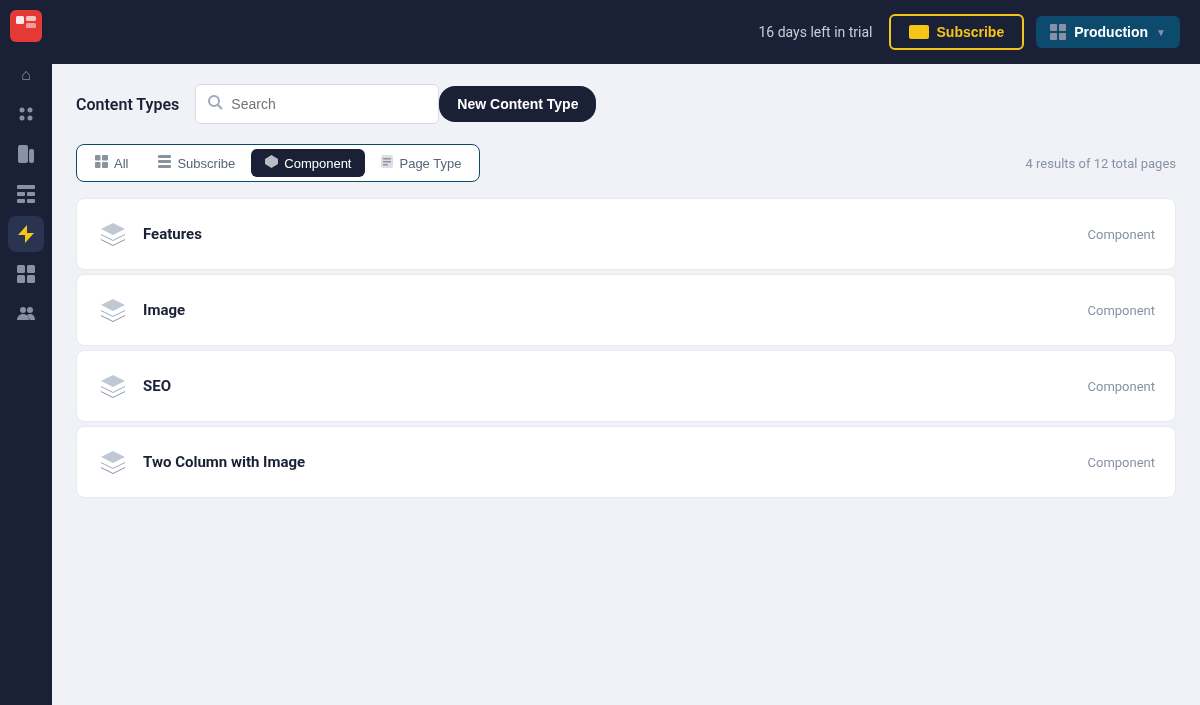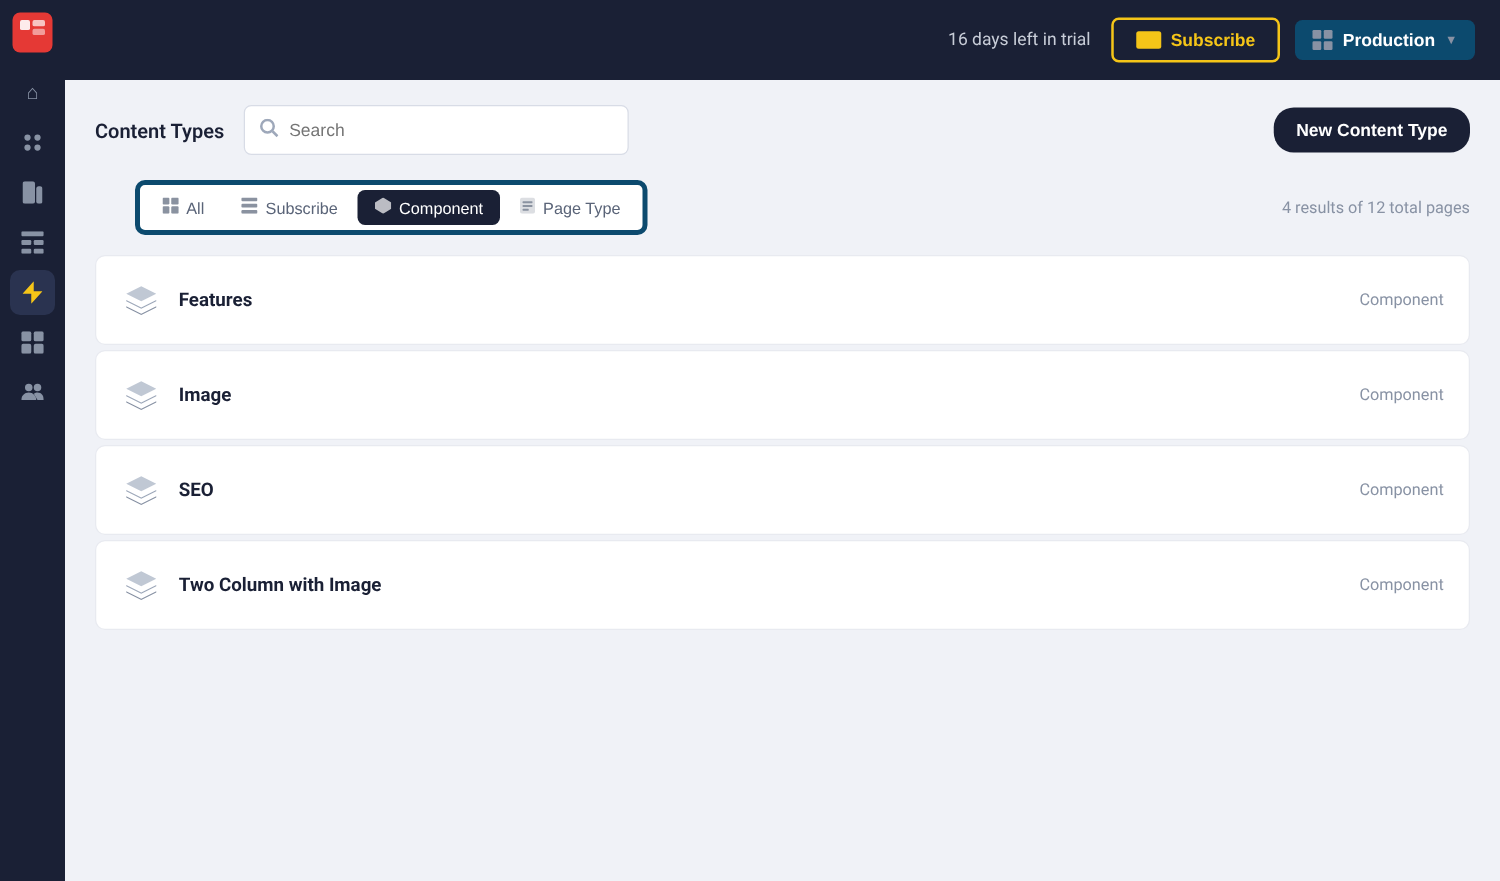--- a/index.html
+++ b/index.html
@@ -122,42 +122,41 @@
       flex: 1;
       background: #f0f2f7;
       padding: 20px 24px;
       overflow-y: auto;
     }
 
     
     .content-header {
       display: flex;
       align-items: center;
-      justify-content: space-between;
       margin-bottom: 20px;
     }
     .content-header-left {
       display: flex;
       align-items: center;
       gap: 16px;
     }
     .content-types-title {
       font-size: 16px;
       font-weight: 600;
       color: #1a2035;
       white-space: nowrap;
     }
     .search-box {
       display: flex;
       align-items: center;
       background: #fff;
       border: 1px solid #d8dce6;
       border-radius: 6px;
       padding: 0 12px;
-      width: 308px;
+      width: 244px;
       height: 40px;
       gap: 8px;
     }
     .search-box input {
       border: none;
       outline: none;
       font-size: 14px;
       color: #555;
       width: 100%;
       background: transparent;
@@ -182,25 +181,24 @@
     
     .filter-row {
       display: flex;
       align-items: center;
       justify-content: space-between;
       margin-bottom: 16px;
     }
     .filter-tabs {
       display: flex;
       background: #fff;
-      border: 4px solid #0c4a6e;
+      border: 1px solid #0c4a6e;
       border-radius: 8px;
       padding: 4px;
       gap: 2px;
-      margin-left: 32px;
     }
     .filter-tab {
       padding: 6px 14px;
       border-radius: 6px;
       font-size: 13px;
       color: #5a6478;
       cursor: pointer;
       display: flex;
       align-items: center;
       gap: 6px;

